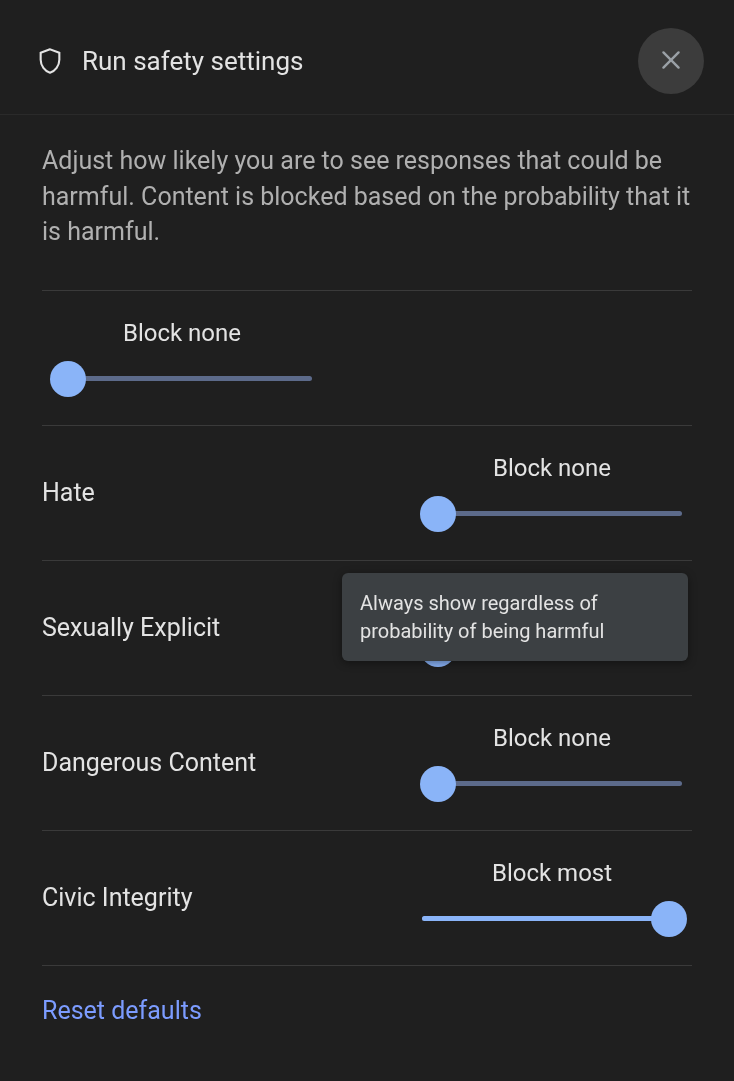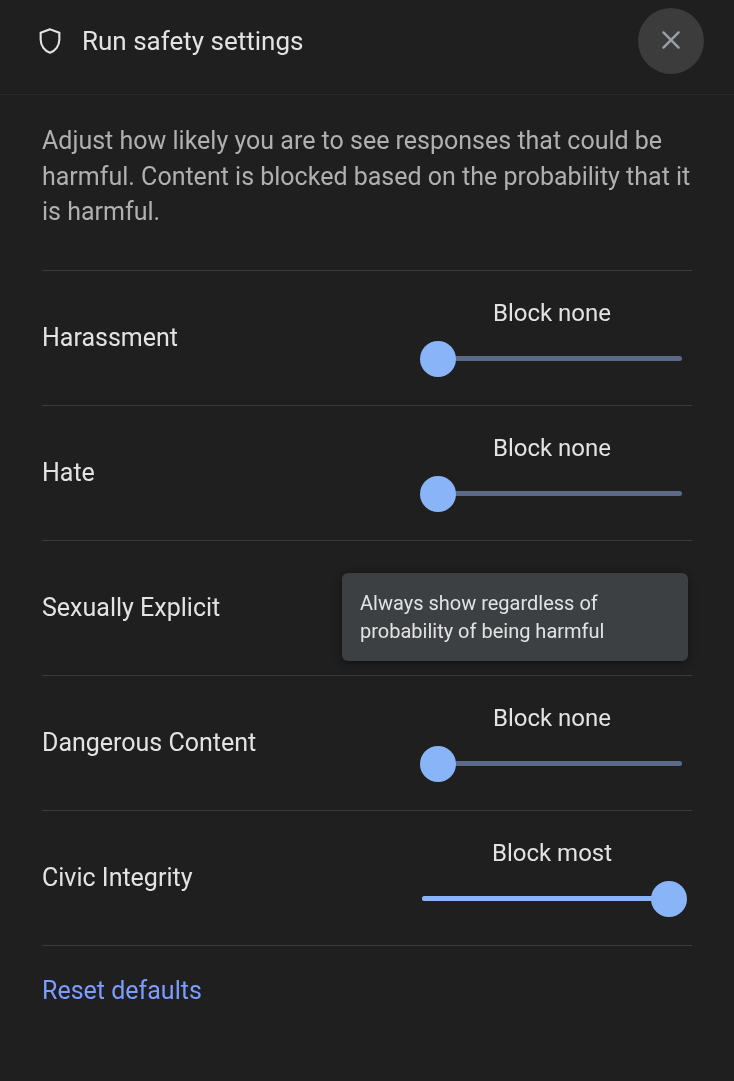--- a/index.html
+++ b/index.html
@@ -12,21 +12,21 @@
       height: 1081px;
       background: #1f1f1f;
       font-family: 'Google Sans', Roboto, Arial, sans-serif;
       position: relative;
       overflow: hidden;
       border-radius: 28px;
     }
     .header {
       display: flex;
       align-items: center;
-      padding: 8px 30px 20px 36px;
+      padding: 28px 30px 20px 36px;
       position: relative;
       border-bottom: 1px solid rgba(255,255,255,0.05);
     }
     .shield-icon {
       width: 28px;
       height: 28px;
       margin-right: 18px;
       flex-shrink: 0;
     }
     .header-title {
@@ -172,21 +172,20 @@
 </div>
 
 <div class="content">
   <div class="description">
     <p class="description-para">Adjust how likely you are to see responses that could be harmful. Content is blocked based on the probability that it is harmful.</p>
   </div>
 
   <div class="settings-list">
 
     <div class="setting-row">
-      <div class="setting-label">Harassment</div>
       <div class="slider-col">
         <div class="slider-value">Block none</div>
         <div class="slider-track-wrap">
           <div class="slider-track">
             <div class="slider-fill" style="width:0%"></div>
           </div>
           <div class="slider-thumb" style="left:6%"></div>
         </div>
       </div>
     </div>

